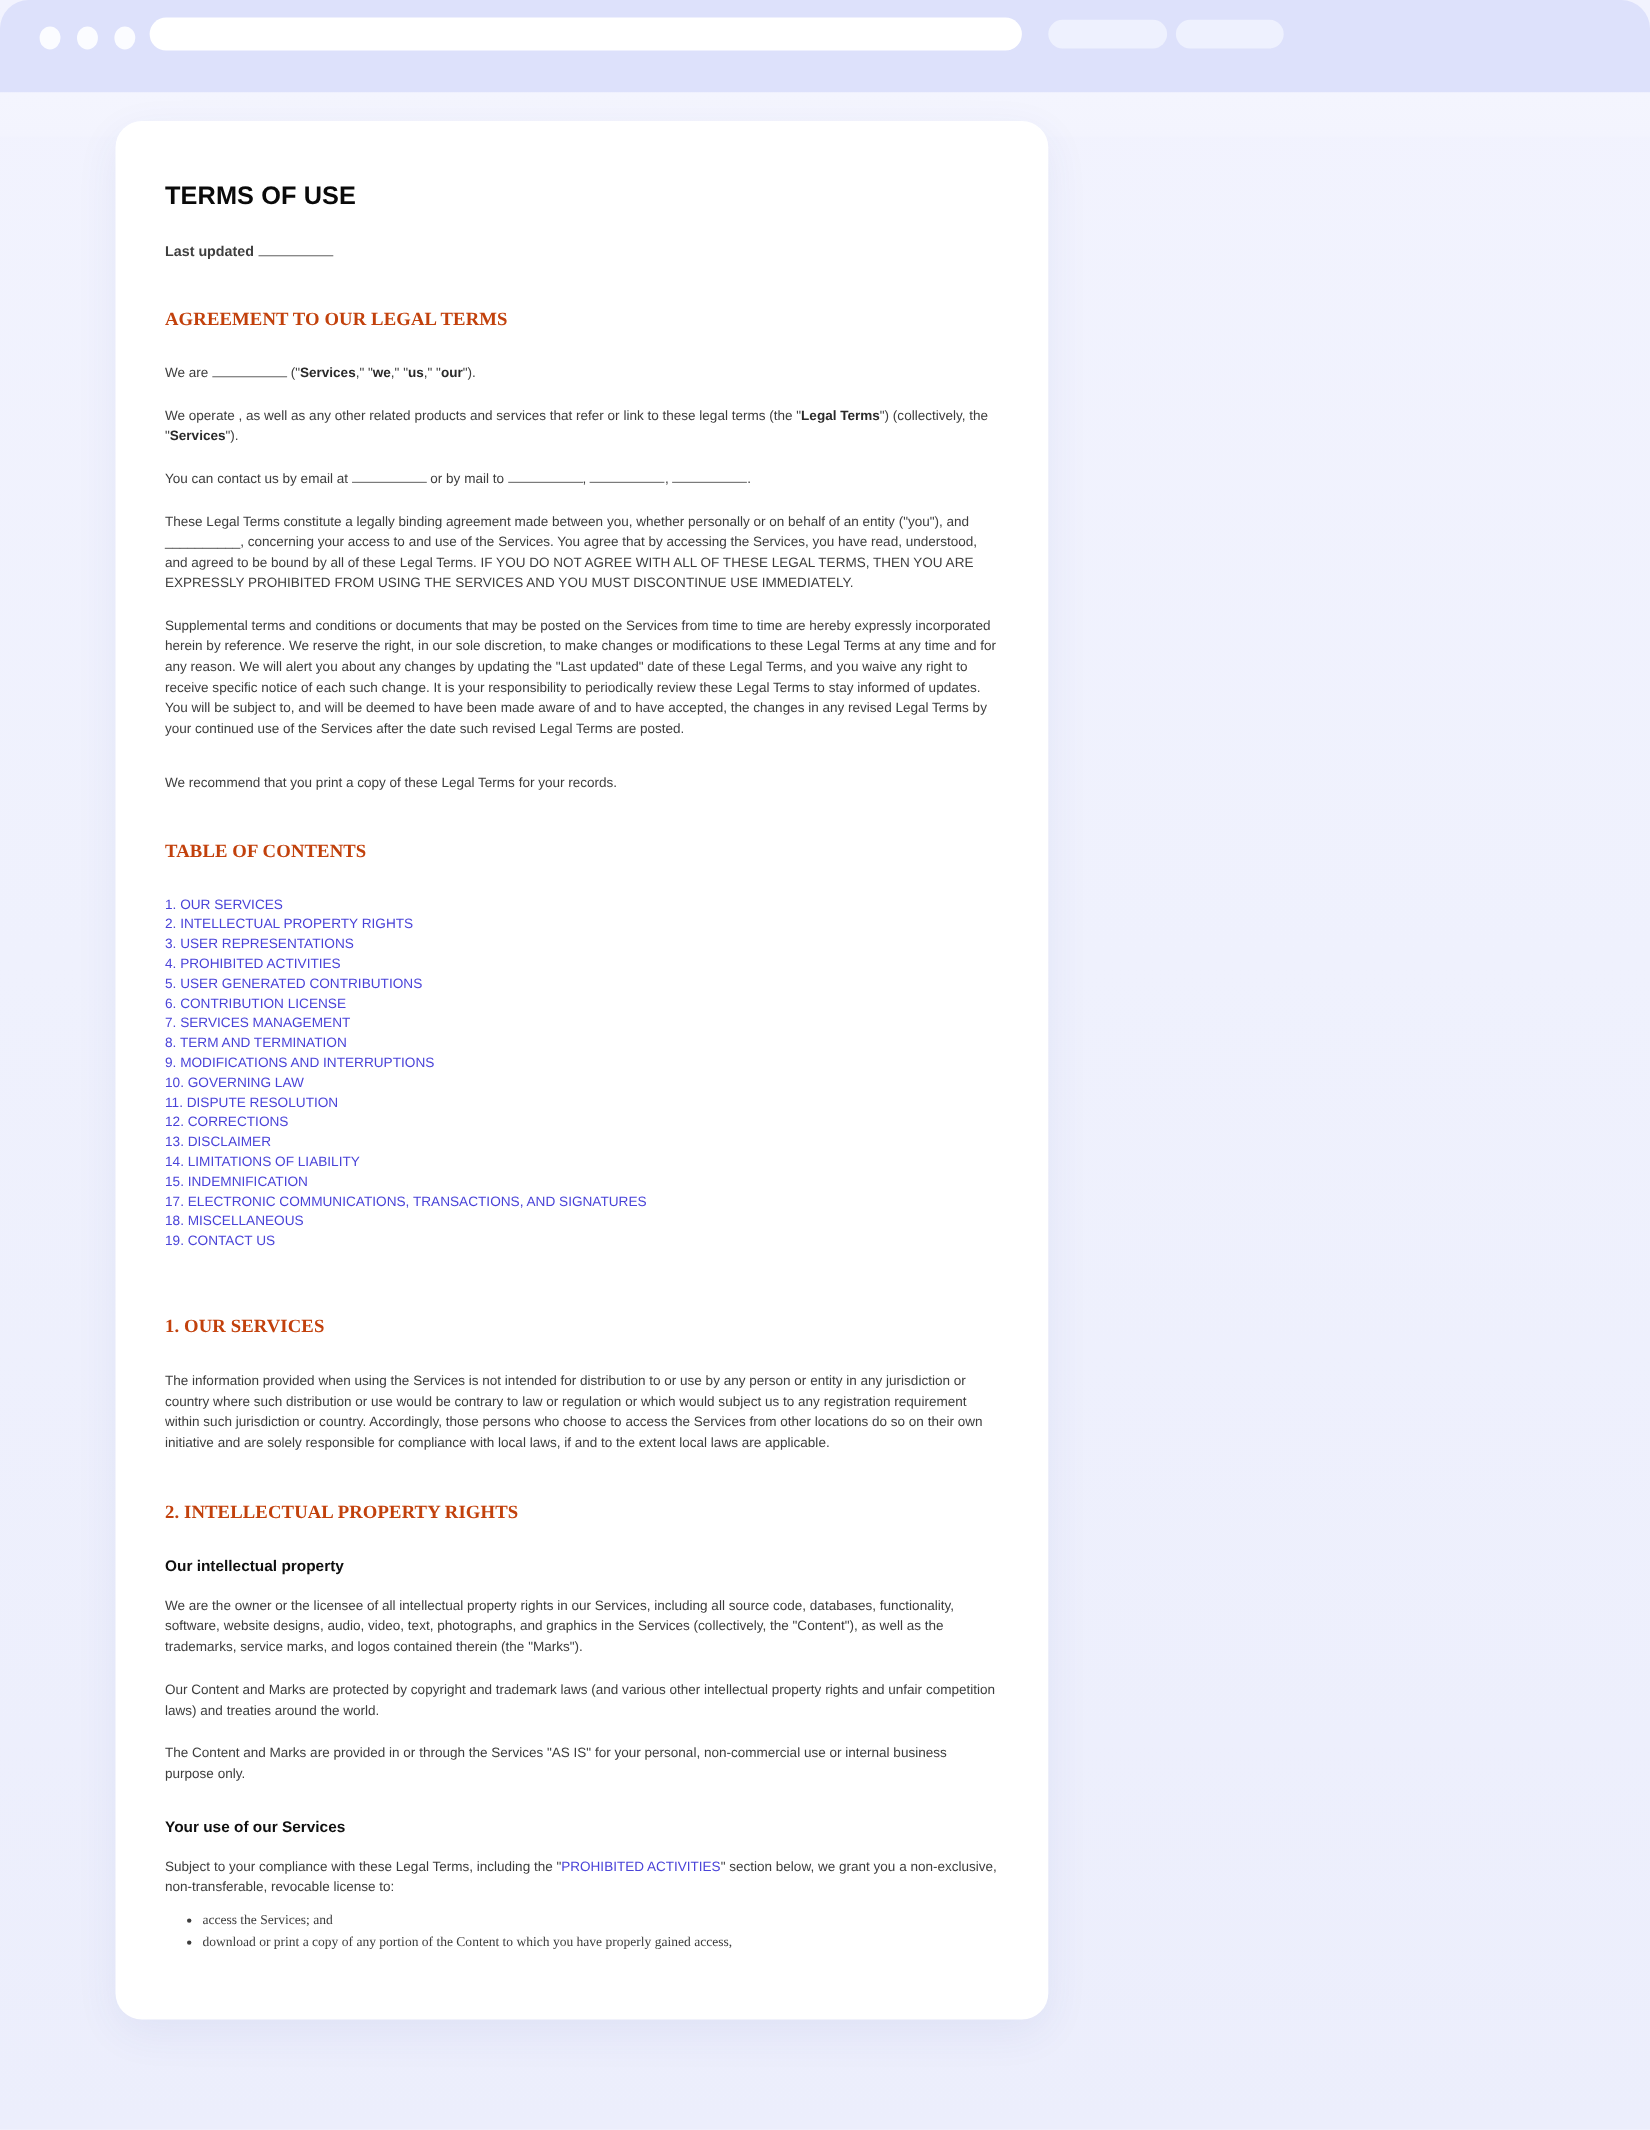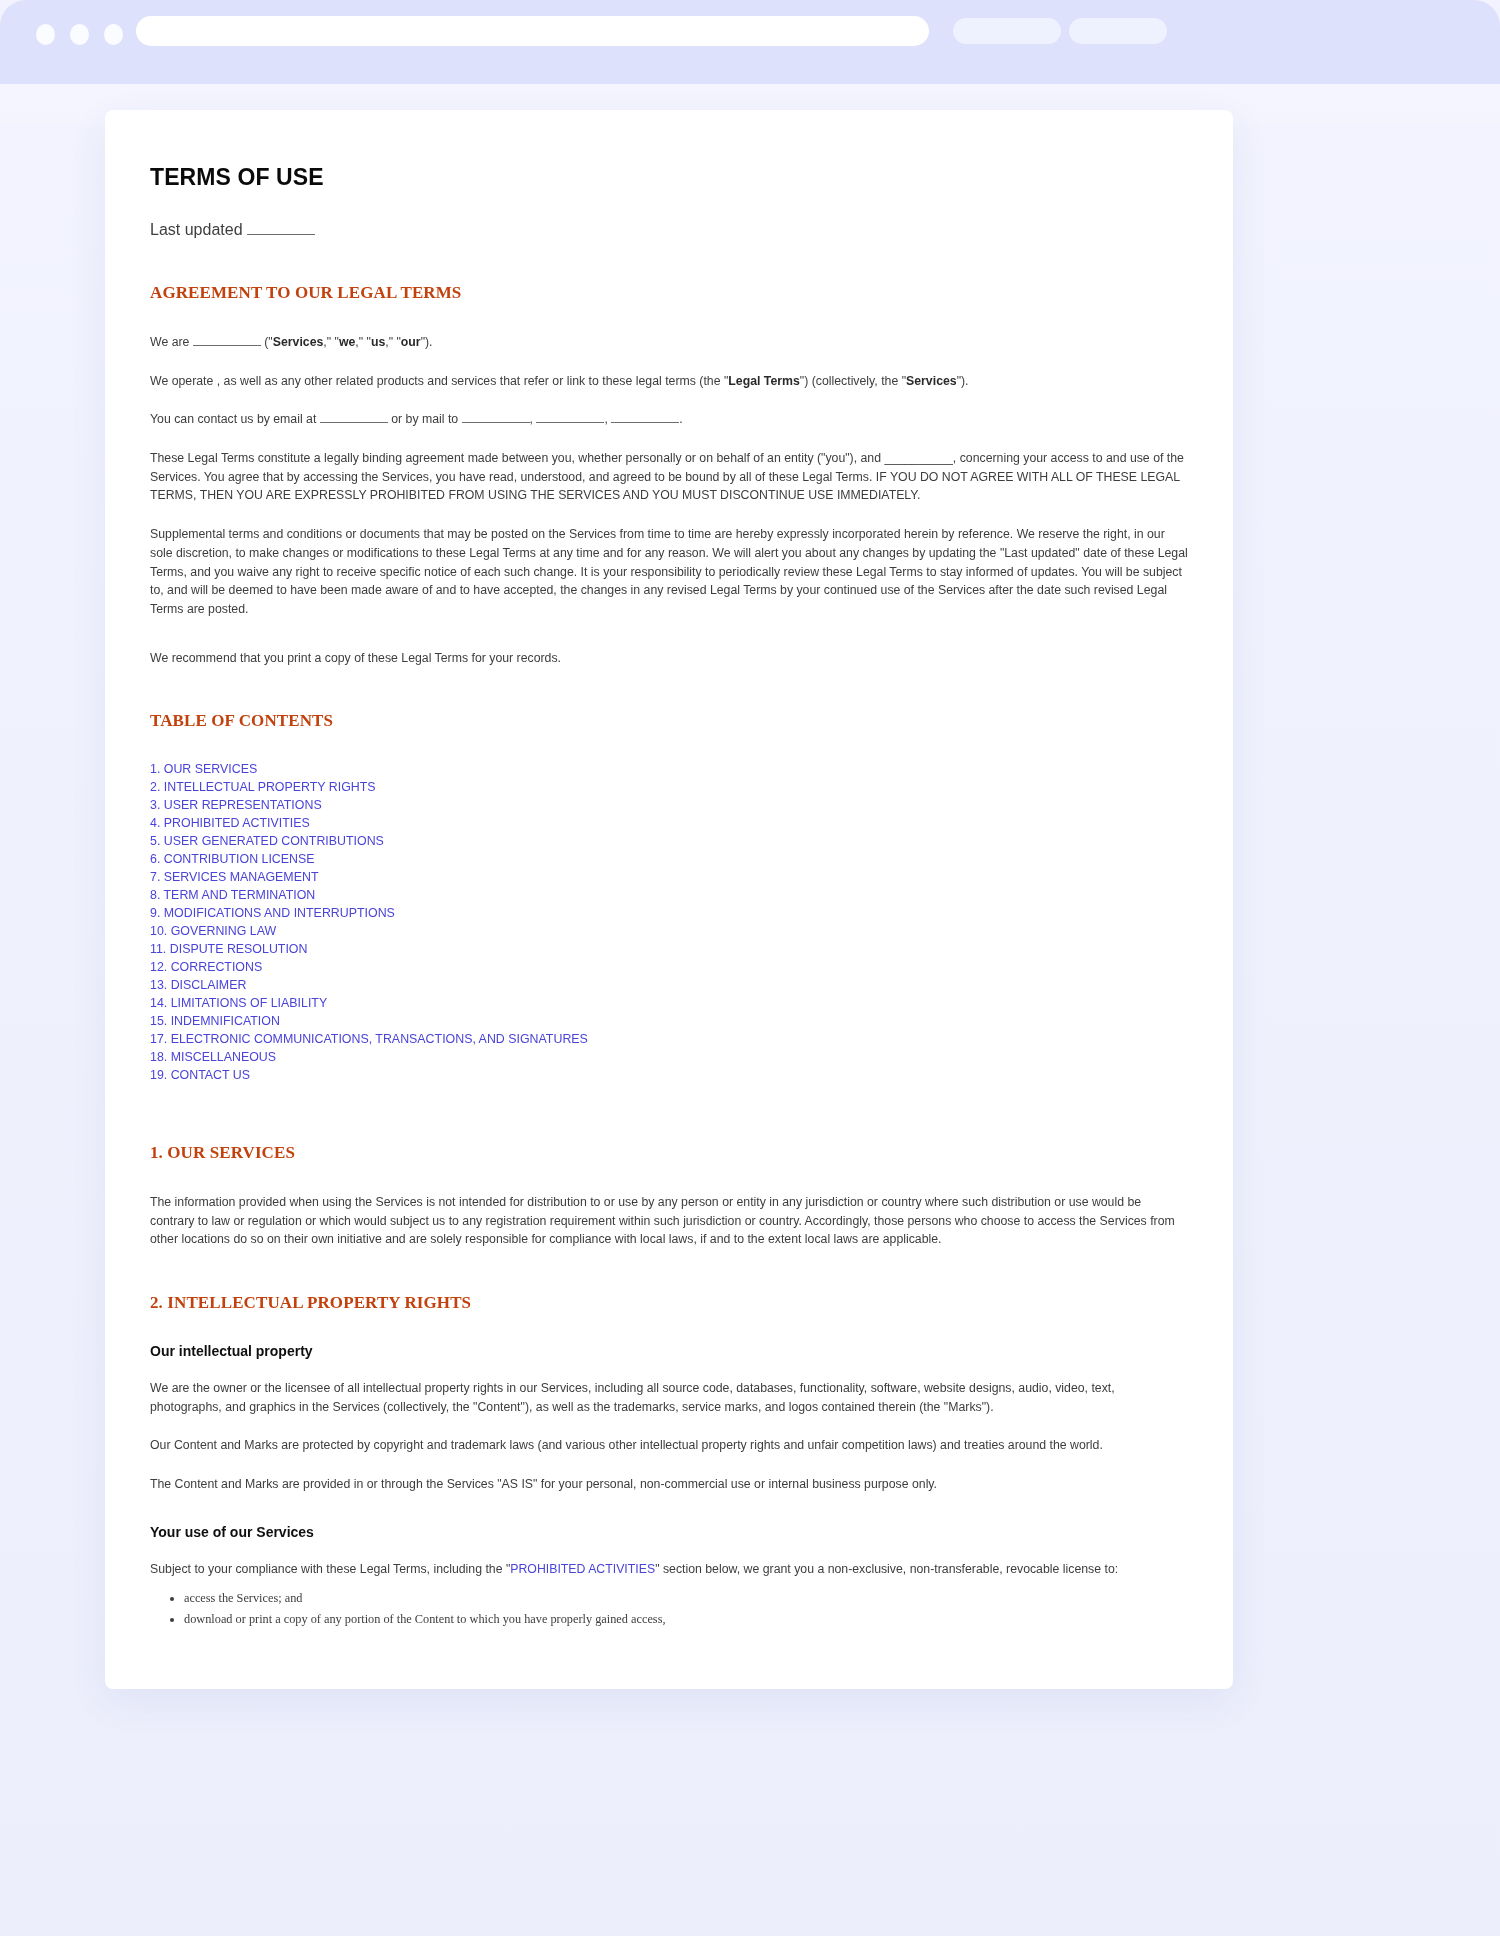--- a/index.html
+++ b/index.html
@@ -71,40 +71,40 @@
     width: 1500px;
     height: 40px;
     background: linear-gradient(180deg, #f4f5fe 0%, #f3f4fe 100%);
   }
 
   
   .doc-card {
     position: absolute;
     left: 105px;
     top: 110px;
-    width: 1128px;
+    width: 848px;
     min-height: 1390px;
     background: #ffffff;
-    border-radius: 8px;
+    border-radius: 24px;
     box-shadow: 0 12px 40px rgba(60, 70, 160, 0.07);
     padding: 46px 45px 60px 45px;
     box-sizing: border-box;
   }
 
   
   .doc-title {
     font-size: 23px;
     font-weight: bold;
     color: #0a0a0a;
     letter-spacing: 0.1px;
     margin: 8px 0 0 0;
   }
   .last-updated {
-    font-size: 16px;
-    font-weight: normal;
+    font-size: 13px;
+    font-weight: bold;
     color: #3f3f3f;
     margin-top: 30px;
   }
   .blank {
     display: inline-block;
     border-bottom: 1px solid #6d6d6d;
     vertical-align: baseline;
   }
   .blank.w-md { width: 68px; }
 

